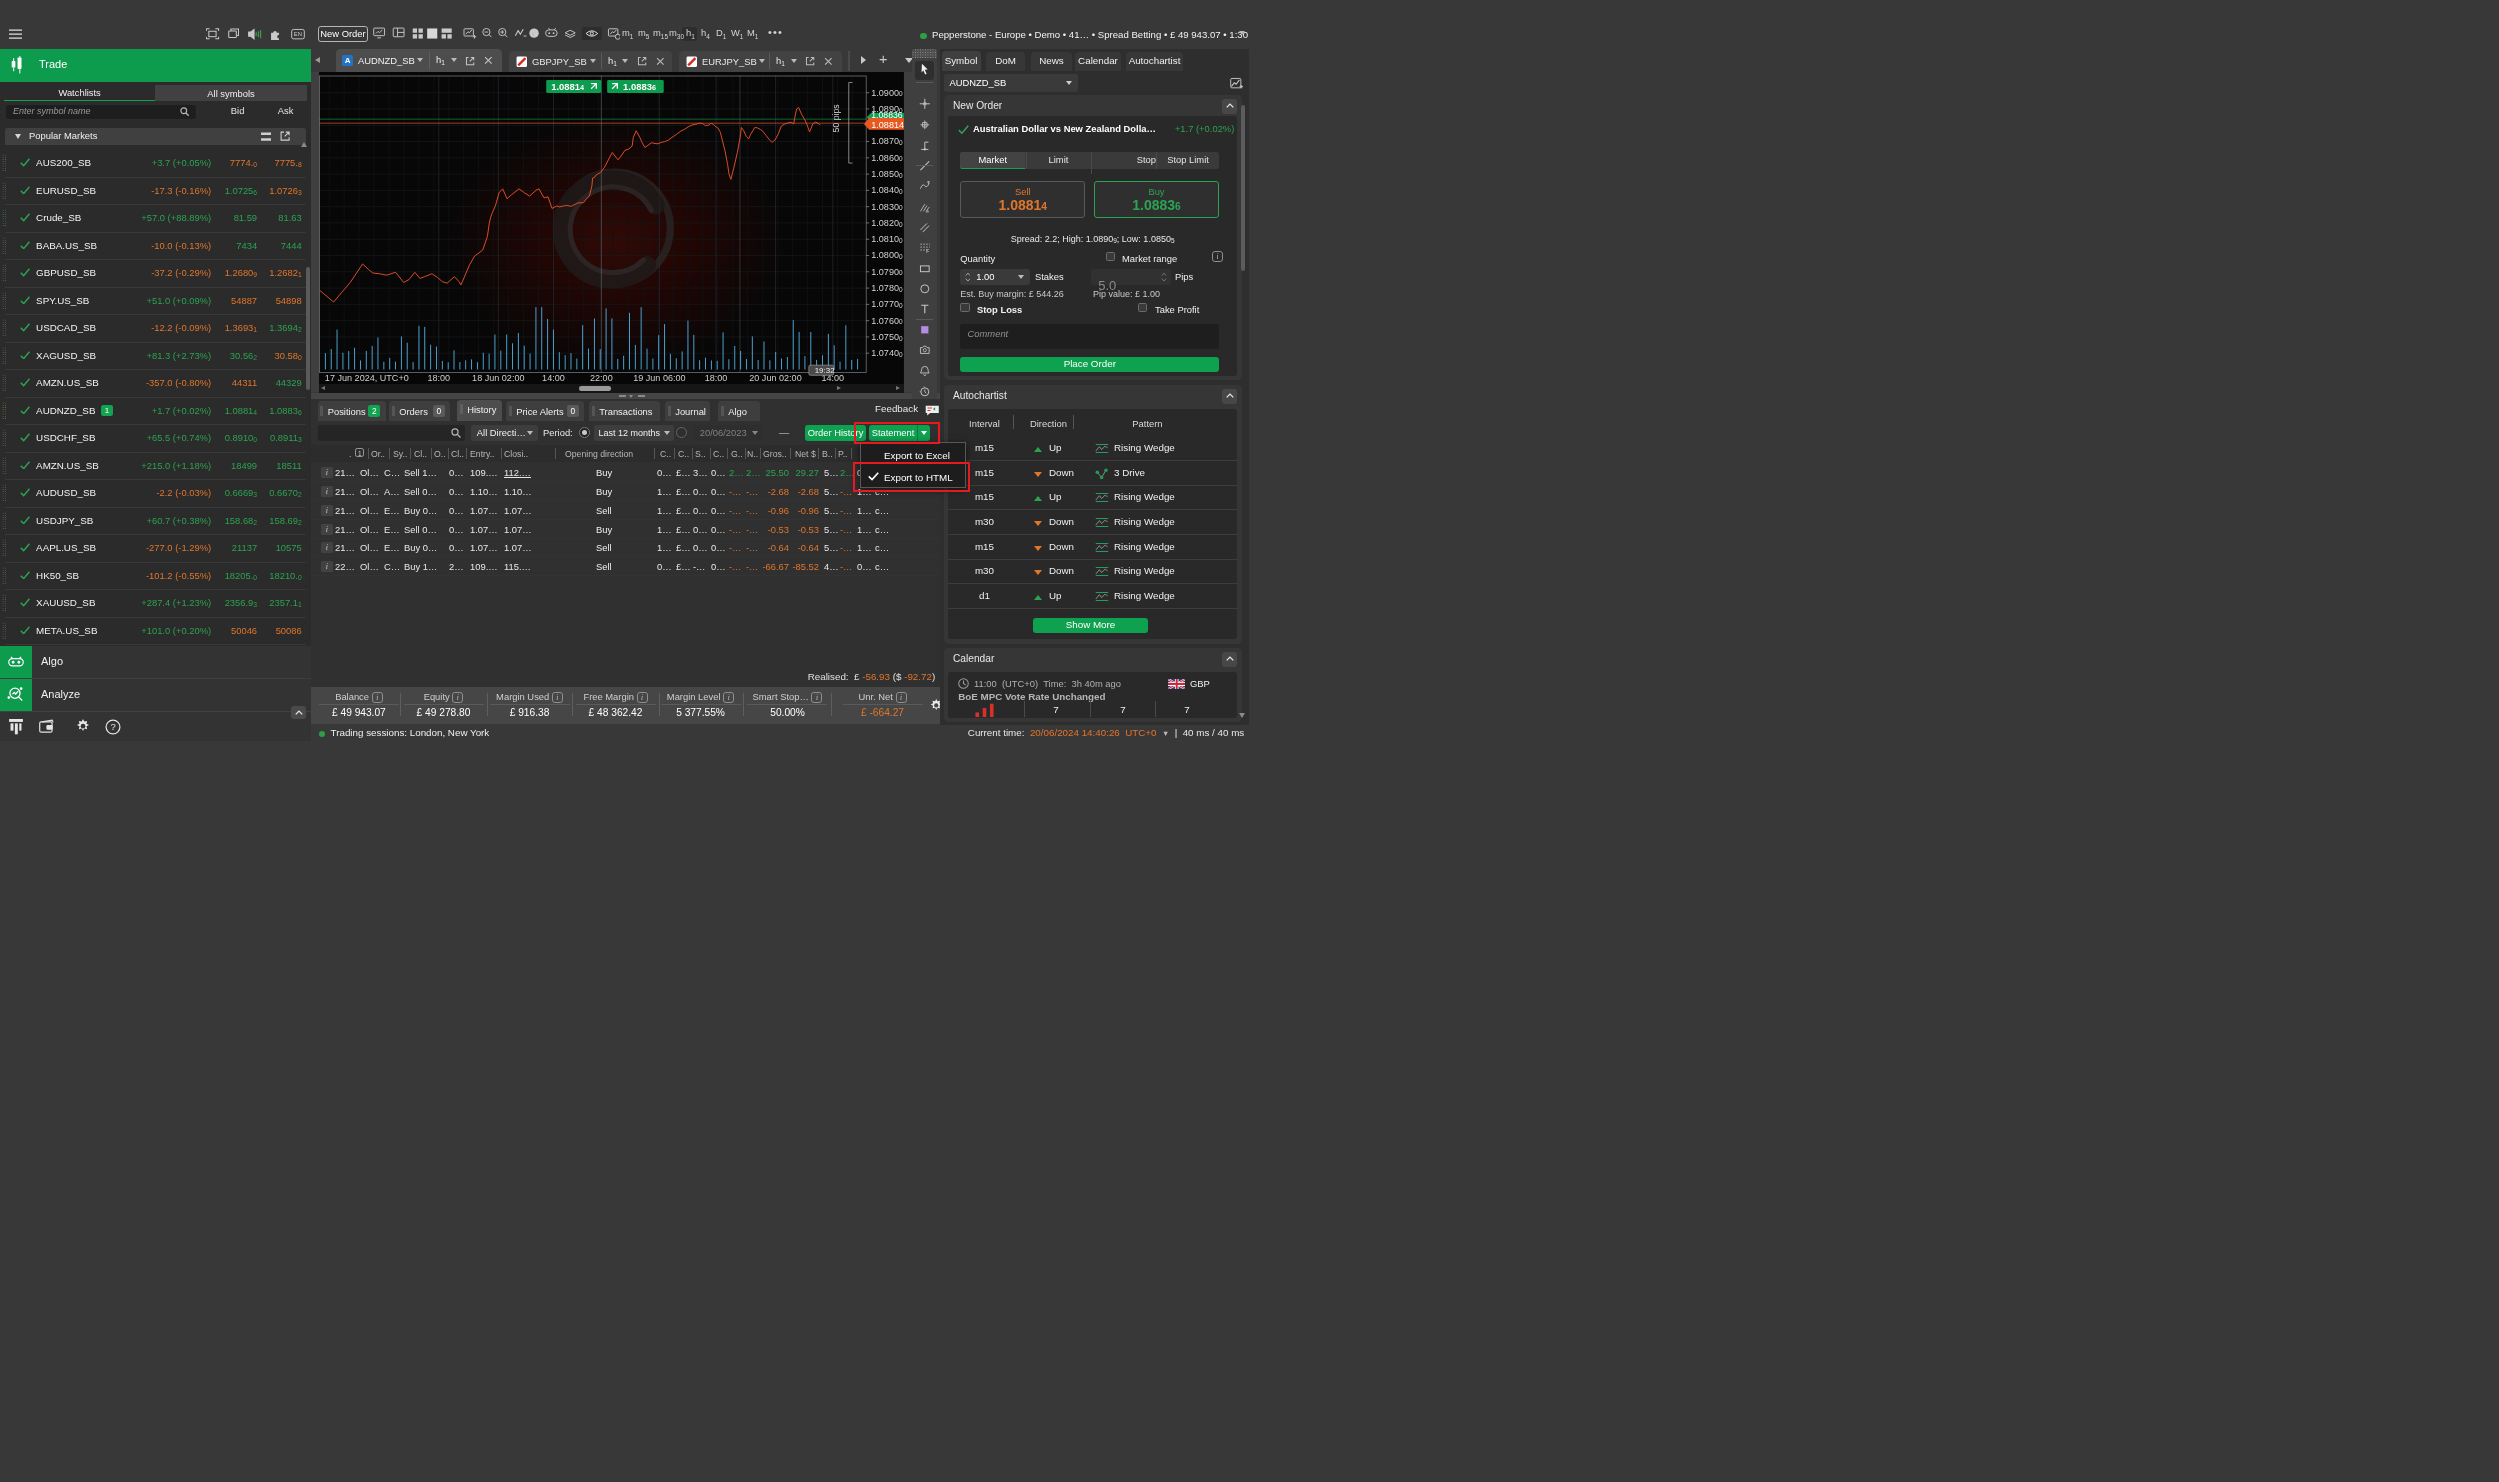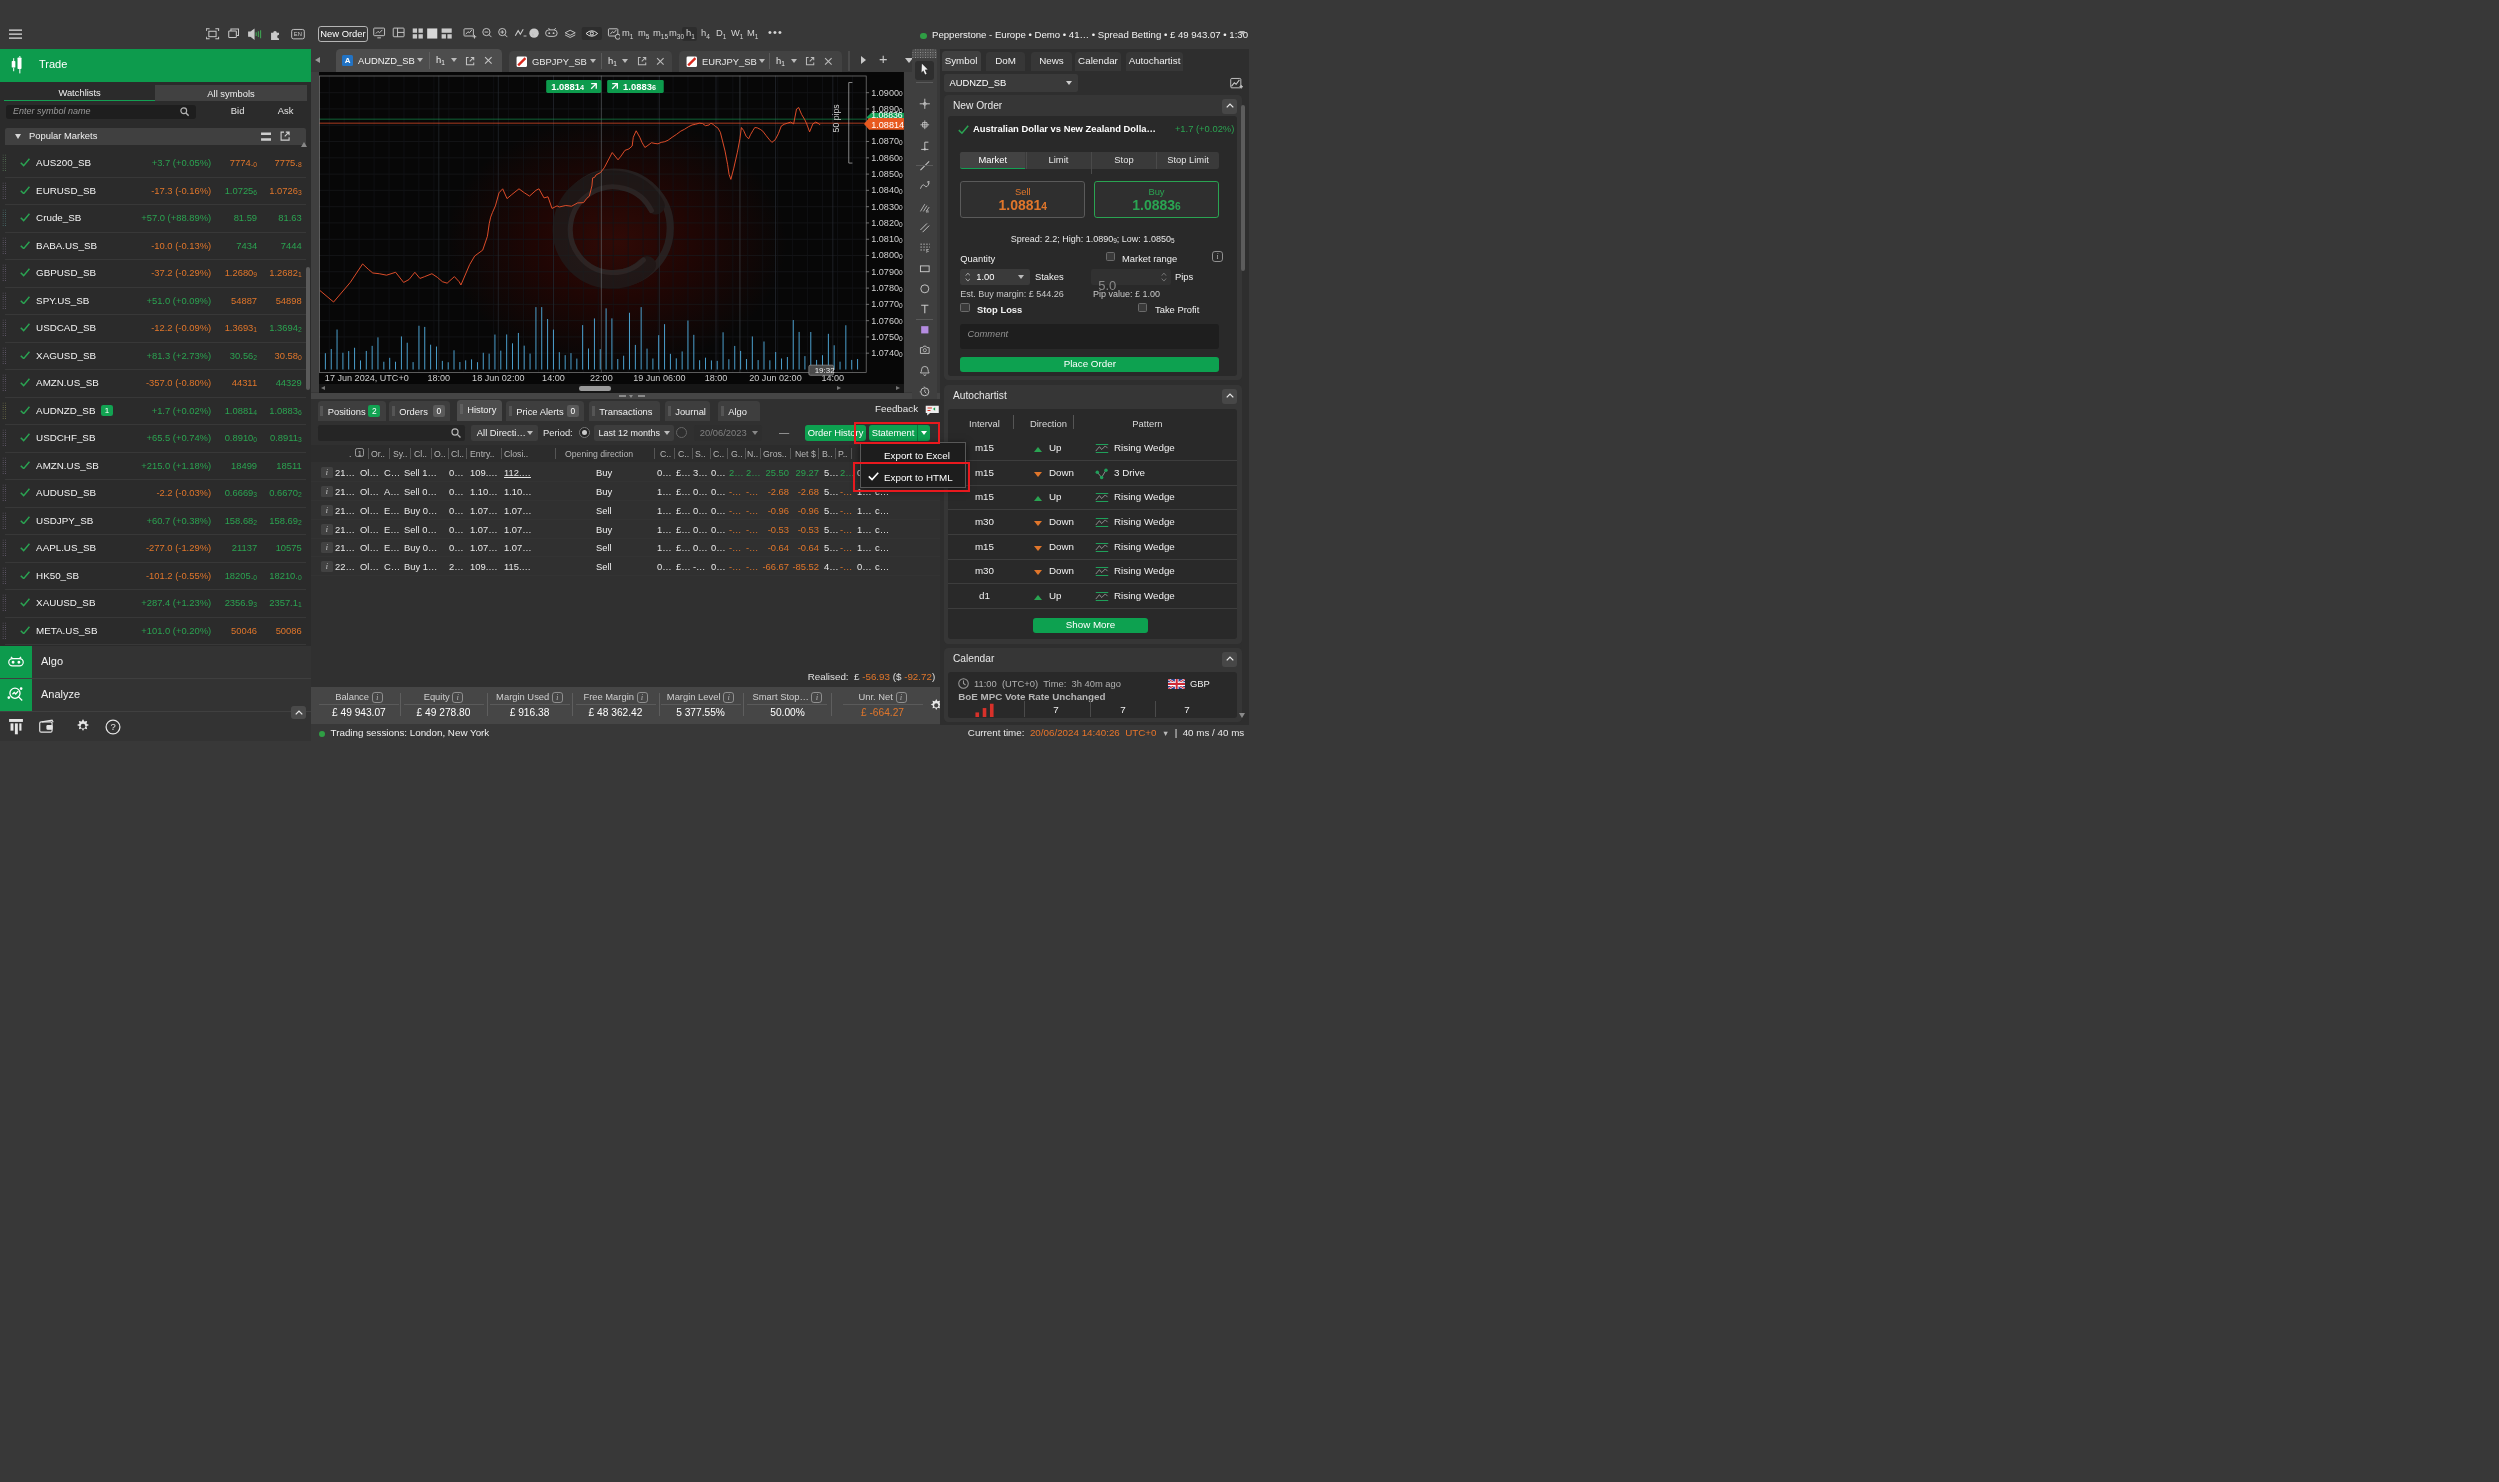--- a/index.html
+++ b/index.html
@@ -1096,21 +1096,21 @@
         </div>
  <div class="pcard" style="top:21px;height:260px;">
   <svg class="abs" style="left:10.2px;top:9.4px" width="11" height="9.4" viewBox="0 0 14 12">
             <path d="M1 6.5 L5 10.5 L13 1" stroke="#2aa452" stroke-width="2" fill="none"></path>
           </svg>
   <div class="abs" style="left:25px;top:7.3px;width:183px;font-size:9.4px;font-weight:bold;color:#fff;white-space:nowrap;overflow:hidden;text-overflow:ellipsis;">Australian Dollar vs New Zealand Dollar…</div>
   <div class="abs" style="right:2.9px;top:7.3px;font-size:9.4px;"><span class="grn">+1.7 (+0.02%)</span></div>
   <div class="abs" style="left:12.3px;top:36px;width:259px;height:17.4px;background:#3a3a3a;border-radius:2.2px;"></div>
   <div class="abs" style="left:12.3px;top:36px;width:65px;height:17.4px;background:#434343;border-bottom:1.5px solid #13a053;border-radius:2.2px 0 0 2.2px;color:#fff;font-size:9.4px;text-align:center;line-height:16.7px;">Market</div>
   <div class="abs" style="left:78px;top:36px;width:64px;height:17.4px;color:#e5e5e5;font-size:9.4px;text-align:center;line-height:16.7px;border-left:0.7px solid #4a4a4a;">Limit</div>
-  <div class="abs" style="left:143px;top:36px;width:65px;height:22px;color:#e5e5e5;font-size:9.4px;text-align:center;line-height:16.7px;border-left:0.7px solid #4a4a4a;">Stop</div>
+  <div class="abs" style="left:143px;top:36px;width:65px;height:22px;color:#e5e5e5;font-size:9.4px;text-align:right;line-height:16.7px;border-left:0.7px solid #4a4a4a;">Stop</div>
   <div class="abs" style="left:208px;top:36px;width:63px;height:17.4px;color:#e5e5e5;font-size:9.4px;text-align:center;line-height:16.7px;border-left:0.7px solid #4a4a4a;">Stop Limit</div>
   <div class="abs" style="left:12.3px;top:65px;width:125px;height:37px;background:#2f2f2f;border:0.7px solid #5a5a5a;border-radius:2.9px;text-align:center;">
    <div style="margin-top:4.4px;font-size:9.4px;color:#e0762b;">Sell</div>
    <div style="font-size:14px;font-weight:bold;color:#e0762b;">1.0881<span style="font-size:10.2px;">4</span></div>
   </div>
   <div class="abs" style="left:146px;top:65px;width:125px;height:37px;background:#2f2f2f;border:1.1px solid #2aa452;border-radius:2.9px;text-align:center;">
    <div style="margin-top:4.4px;font-size:9.4px;color:#2aa452;">Buy</div>
    <div style="font-size:14px;font-weight:bold;color:#2aa452;">1.0883<span style="font-size:10.2px;">6</span></div>
   </div>
   <div class="abs" style="left:0;top:118px;width:100%;text-align:center;font-size:9px;color:#e8e8e8;">Spread: 2.2; High: 1.0890<span class="sub">9</span>; Low: 1.0850<span class="sub">5</span></div>

